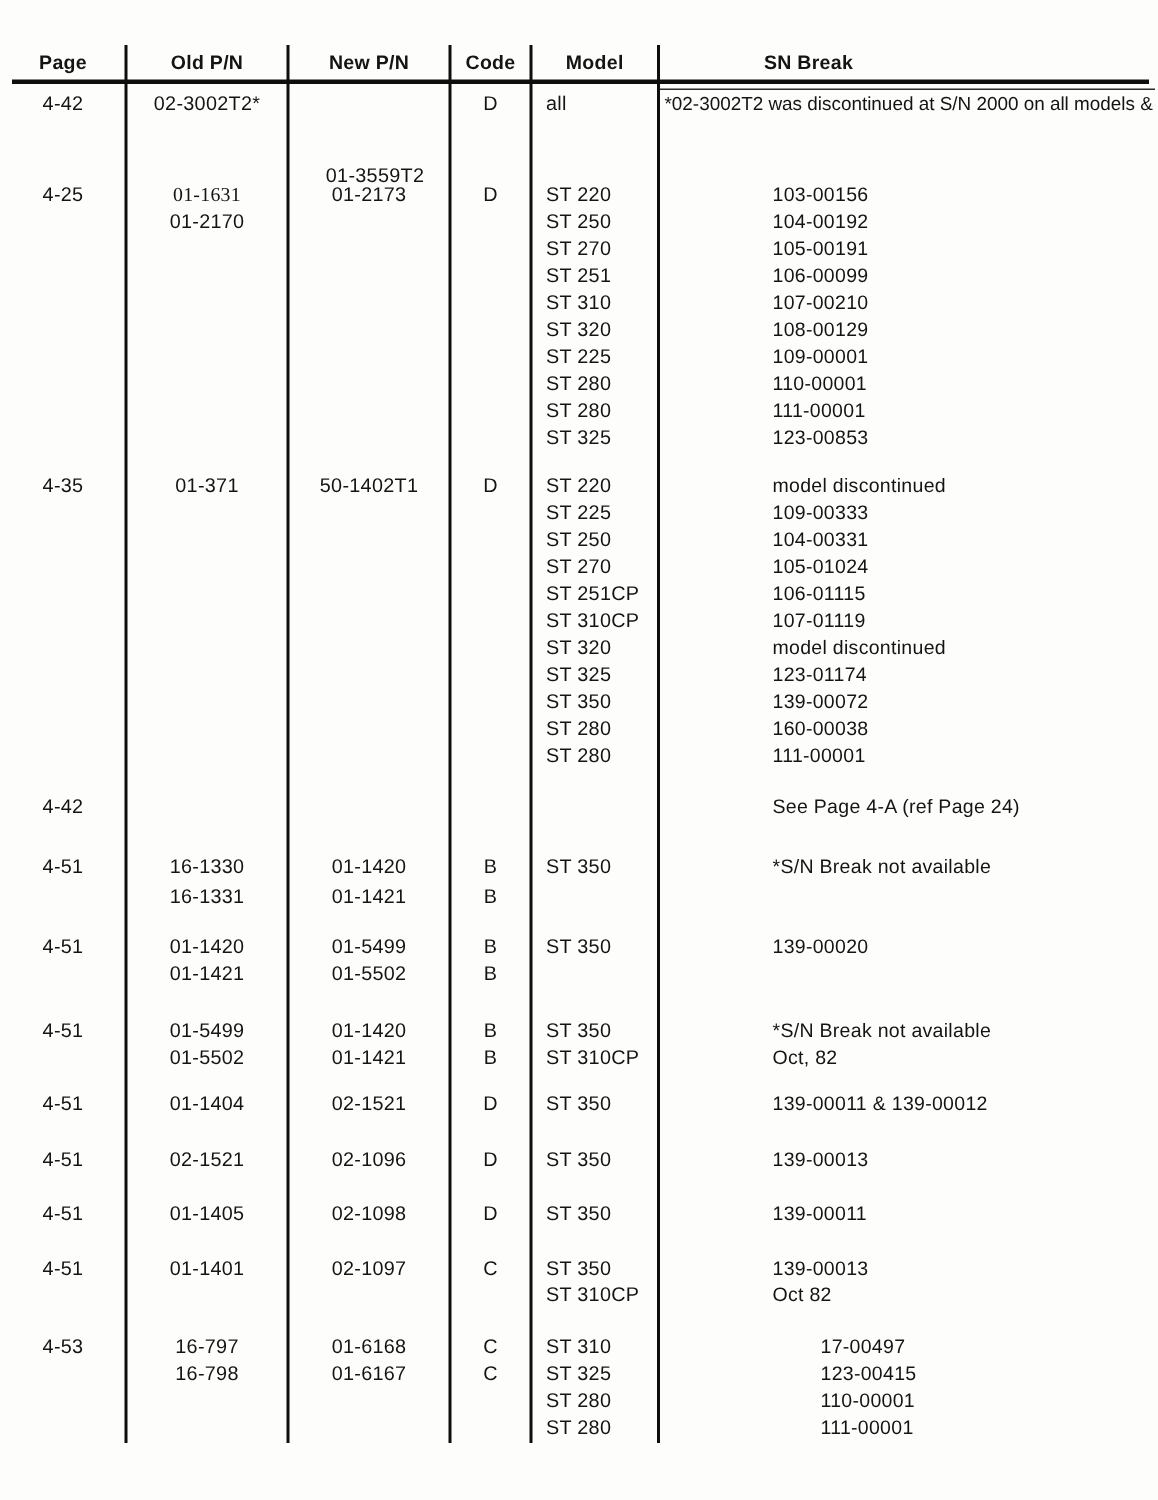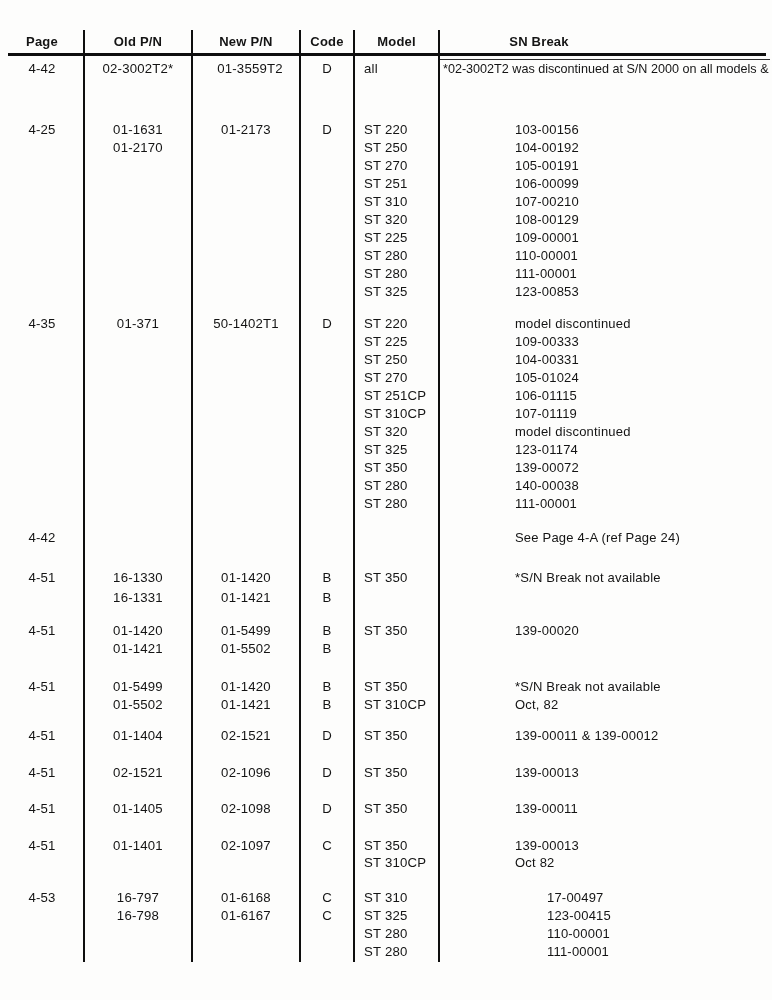--- a/index.html
+++ b/index.html
@@ -50,39 +50,39 @@
   <div class="vline" style="left:438px"></div>
 
   <div>
       <div class="grp" style="top: 59px;">
         <div class="cell c" style="left: 0px; width: 84px;">
           <div class="line" style="height: 20px; line-height: 20px;">4-42</div>
         </div>
         <div class="cell c" style="left: 84px; width: 108px;">
           <div class="line" style="height: 20px; line-height: 20px;">02-3002T2*</div>
         </div>
-        <div class="cell c" style="left: 192px; width: 116px;">
+        <div class="cell c" style="left: 192px; width: 116px; margin-top: 48px;">
           <div class="line" style="height: 20px; line-height: 20px;">01-3559T2</div>
         </div>
         <div class="cell c" style="left: 300px; width: 54px;">
           <div class="line" style="height: 20px; line-height: 20px;">D</div>
         </div>
         <div class="cell l mcol" style="left: 354px; width: 85px;">
           <div class="line" style="height: 20px; line-height: 20px;">all</div>
         </div>
         <div class="cell l scol" style="left: 439px; width: 333px;">
           <div class="line flush" style="height: 20px; line-height: 20px;">*02-3002T2 was discontinued at S/N 2000 on all models &amp;</div>
         </div>
       </div>
       <div class="grp" style="top: 121px;">
         <div class="cell c" style="left: 0px; width: 84px;">
           <div class="line" style="height: 18px; line-height: 18px;">4-25</div>
         </div>
         <div class="cell c" style="left: 84px; width: 108px;">
-          <div class="line" style="height: 18px; line-height: 18px;">01-1631</div>
+          <div class="line" style="height: 18px; line-height: 18px; font-family: Liberation Serif, serif;">01-1631</div>
           <div class="line" style="height: 18px; line-height: 18px;">01-2170</div>
         </div>
         <div class="cell c" style="left: 192px; width: 108px;">
           <div class="line" style="height: 18px; line-height: 18px;">01-2173</div>
         </div>
         <div class="cell c" style="left: 300px; width: 54px;">
           <div class="line" style="height: 18px; line-height: 18px;">D</div>
         </div>
         <div class="cell l mcol" style="left: 354px; width: 85px;">
           <div class="line" style="height: 18px; line-height: 18px;">ST 220</div>
@@ -138,21 +138,21 @@
         <div class="cell l scol" style="left: 439px; width: 333px;">
           <div class="line" style="height: 18px; line-height: 18px;">model discontinued</div>
           <div class="line" style="height: 18px; line-height: 18px;">109-00333</div>
           <div class="line" style="height: 18px; line-height: 18px;">104-00331</div>
           <div class="line" style="height: 18px; line-height: 18px;">105-01024</div>
           <div class="line" style="height: 18px; line-height: 18px;">106-01115</div>
           <div class="line" style="height: 18px; line-height: 18px;">107-01119</div>
           <div class="line" style="height: 18px; line-height: 18px;">model discontinued</div>
           <div class="line" style="height: 18px; line-height: 18px;">123-01174</div>
           <div class="line" style="height: 18px; line-height: 18px;">139-00072</div>
-          <div class="line" style="height: 18px; line-height: 18px;">140-00038</div>
+          <div class="line" style="height: 18px; line-height: 18px;">160-00038</div>
           <div class="line" style="height: 18px; line-height: 18px;">111-00001</div>
         </div>
       </div>
       <div class="grp" style="top: 529px;">
         <div class="cell c" style="left: 0px; width: 84px;">
           <div class="line" style="height: 18px; line-height: 18px;">4-42</div>
         </div>
         <div class="cell c" style="left: 84px; width: 108px;"></div>
         <div class="cell c" style="left: 192px; width: 108px;"></div>
         <div class="cell c" style="left: 300px; width: 54px;"></div>

